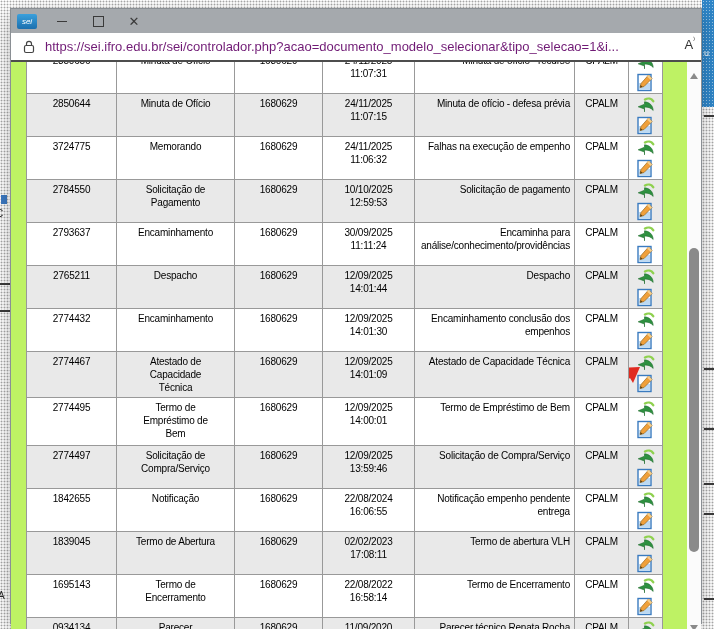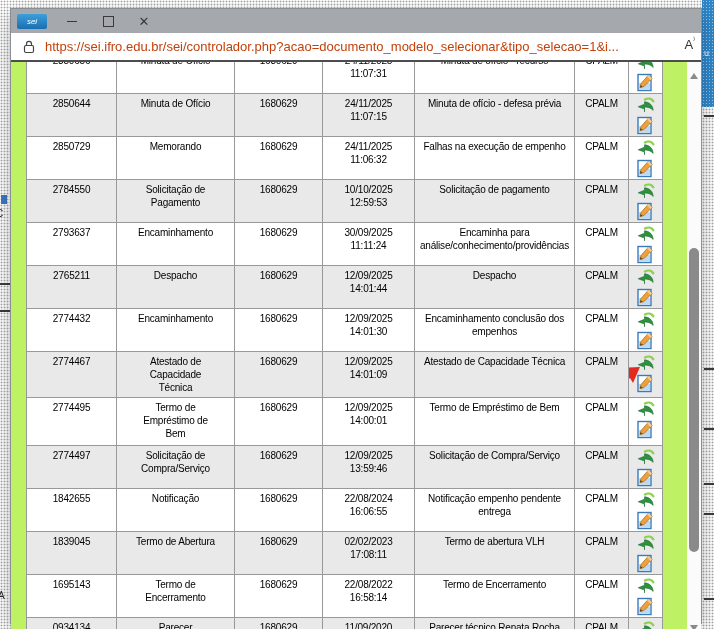--- a/index.html
+++ b/index.html
@@ -26,40 +26,40 @@
   .window{
     position:absolute;left:10px;top:8px;width:692px;height:616px;
     background:#fff;border:1px solid #8a8f94;box-sizing:border-box;
     box-shadow:0 6px 18px rgba(0,0,0,.25);z-index:2;
   }
   .titlebar{
     height:24px;background:#a5a9ad;display:flex;align-items:center;
     font-size:12px;color:#2b2b2b;
   }
   .favicon{
-    width:30px;height:15px;margin:0 7px 0 6px;border-radius:2px;
+    width:20px;height:15px;margin:0 7px 0 6px;border-radius:2px;
     background:linear-gradient(#3aa0dc,#1b6fae);
     color:#fff;font-style:italic;font-weight:normal;font-size:8px;
     display:flex;align-items:center;justify-content:center;flex:0 0 auto;
   }
   .win-title{flex:1 1 auto;white-space:nowrap;overflow:hidden;}
   .win-controls{display:flex;flex:0 0 auto;height:100%;}
   .win-btn{
     width:36px;height:100%;display:flex;align-items:center;justify-content:center;
     color:#3a3a3a;font-size:12px;cursor:default;
   }
   .btn-min-glyph{display:block;width:10px;height:1px;background:#3a3a3a;}
   .btn-max-glyph{display:block;width:9px;height:9px;border:1px solid #3a3a3a;}
   .btn-close-glyph{font-size:13px;line-height:1;}
   .addressbar{
     height:29px;background:#ffffff;border-bottom:2px solid #4d4d4d;
     display:flex;align-items:center;box-sizing:border-box;position:relative;
   }
   .lock-wrap{margin:0 10px 0 12px;display:flex;align-items:center;}
-  .url-text{font-size:13px;color:#c2410c;white-space:nowrap;overflow:hidden;max-width:600px;}
+  .url-text{font-size:13px;color:#701a75;white-space:nowrap;overflow:hidden;max-width:600px;}
   .read-aloud{
     position:absolute;right:6px;top:4px;font-size:13px;color:#333;
     display:flex;align-items:flex-start;
   }
   .read-aloud .arc{font-size:8px;margin-top:-2px;}
   
   .content{position:relative;height:582px;background:#bef264;overflow:hidden;}
   table.models{
     position:absolute;left:15px;top:-12px;width:636px;
     border-collapse:collapse;table-layout:fixed;
@@ -70,21 +70,21 @@
     text-align:center;line-height:1.3;overflow:hidden;
   }
   table.models col.c-id{width:90px;}
   table.models col.c-tipo{width:118px;}
   table.models col.c-num{width:88px;}
   table.models col.c-data{width:92px;}
   table.models col.c-desc{width:160px;}
   table.models col.c-unid{width:54px;}
   table.models col.c-act{width:34px;}
   table.models td.tipo{padding:3px 15px;}
-  table.models td.desc{text-align:center;overflow-wrap:anywhere;}
+  table.models td.desc{text-align:right;overflow-wrap:anywhere;}
   table.models tr{height:42px;}
   table.models tr.tall{height:46px;margin-top:44px;}
   table.models tr.tall2{height:48px;margin-left:38px;}
   table.models tr.odd{background:#fff;}
   table.models tr.even{background:#e9e9e9;}
   .blk{display:block;}
   td.acoes{position:relative;padding:3px 0;}
   .icon-stack{display:flex;flex-direction:column;align-items:center;gap:2px;}
   .icon-btn{width:18px;height:17px;display:block;cursor:pointer;}
   .red-arrow{position:absolute;left:-34px;top:12px;width:48px;height:36px;display:none;z-index:5;}
@@ -217,21 +217,21 @@
             <path d="M11.5 2 L15 5.5 L7 13.5 L3 14.5 L4 10.5 Z" fill="#f0a03a" stroke="#9a6a1f" stroke-width="0.7"></path>
             <path d="M3 14.5 L5.6 13.9 L3.6 12 Z" fill="#5c4012"></path>
             <path d="M11.5 2 L15 5.5 L13.6 6.9 L10.1 3.4 Z" fill="#f6cf8d"></path>
           </svg>
         </span>
       </span>
 
     </td>
   </tr>
           <tr class="odd">
-    <td>2850729</td>
+    <td>3724775</td>
     <td class="tipo">Memorando</td>
     <td>1680629</td>
     <td>
       <span class="blk">24/11/2025</span>
               <span class="blk">11:06:32</span>
     </td>
     <td class="desc">Falhas na execução de empenho</td>
     <td>CPALM</td>
     <td class="acoes">
       <span class="icon-stack">

